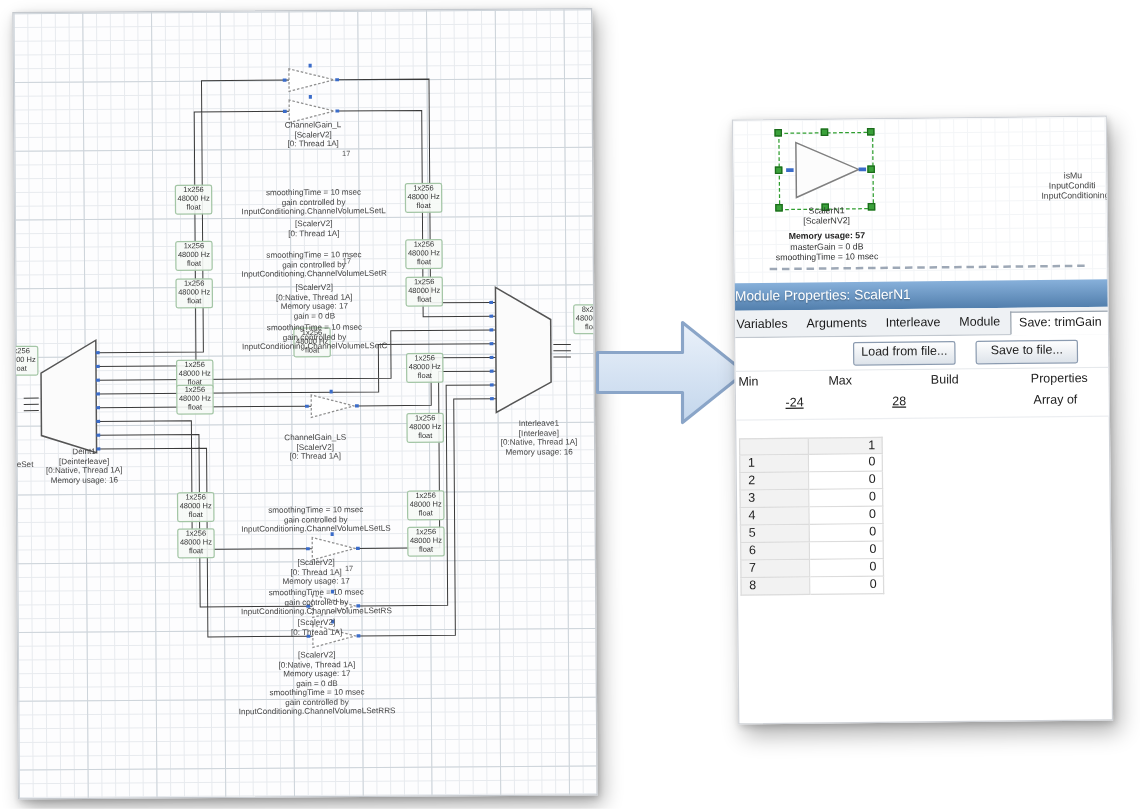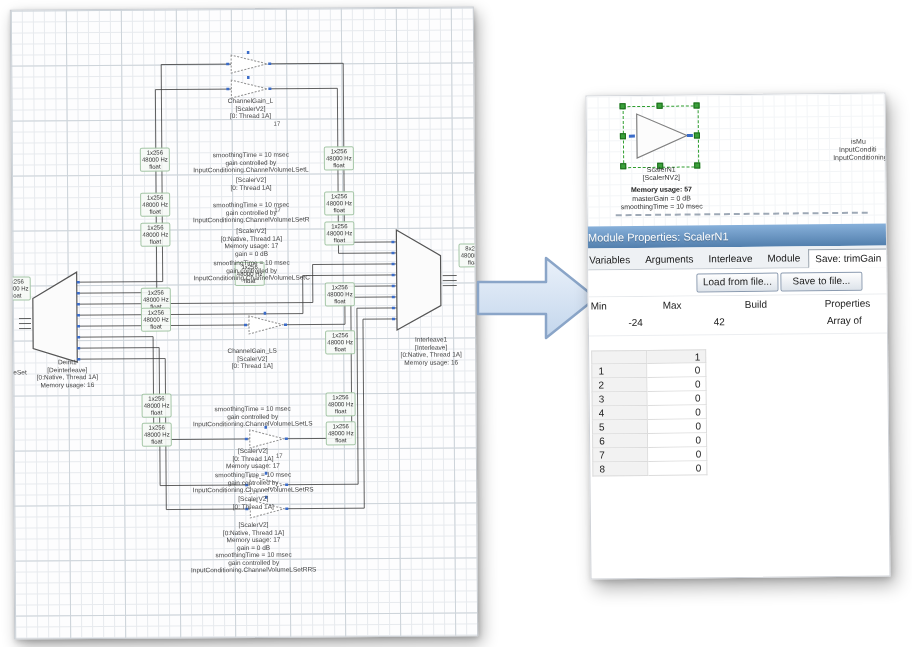--- a/index.html
+++ b/index.html
@@ -58,21 +58,21 @@
   .rp-tabs{height:21px;background:#eef1f4;border-bottom:1px solid #c2c8cf;
     display:flex;align-items:flex-end;font-size:10px;color:#1a1a1a;}
   .rp-tab{padding:3px 6px;margin-right:1px;border:1px solid transparent;white-space:nowrap;}
   .rp-tab.active{background:#fff;border:1px solid #98a2ad;border-bottom:1px solid #fff;margin-bottom:-1px;}
   .rp-btnrow{position:relative;height:26px;background:#fff;border-bottom:1px solid #e6e9ec;}
   .rp-btn{position:absolute;top:4px;width:80px;height:17px;font-size:10px;line-height:16px;
     text-align:center;border:1px solid #8b9bb0;border-radius:2px;
     background:linear-gradient(#fefefe,#dde3ea);color:#222;}
   .rp-props{position:relative;height:38px;background:#fff;font-size:10px;color:#222;border-bottom:1px solid #eceef1;}
   .rp-props span{position:absolute;white-space:nowrap;}
-  .num{text-align:right;}
+  .num{text-align:right;text-decoration:underline;}
   .rp-table{margin:14px 0 0 8px;font-size:10px;color:#222;}
   .t-row{display:flex;height:14px;line-height:13px;}
   .t-idx{width:56px;background:#f2f2f2;border:1px solid #dcdcdc;border-top:none;
     padding-left:6px;box-sizing:border-box;}
   .t-val{width:59px;background:#fff;border:1px solid #dcdcdc;border-left:none;border-top:none;
     text-align:right;padding-right:5px;box-sizing:border-box;}
   .t-head .t-idx,.t-head .t-val{background:#f2f2f2;border-top:1px solid #dcdcdc;}
 </style>
 </head>
 <body>
@@ -258,31 +258,31 @@
 
       <div class="rp-tabs">
         <div class="rp-tab">Variables</div>
         <div class="rp-tab">Arguments</div>
         <div class="rp-tab">Interleave</div>
         <div class="rp-tab">Module</div>
         <div class="rp-tab active">Save: trimGain</div>
       </div>
 
       <div class="rp-btnrow">
-        <div class="rp-btn" style="left:114px">Load from file...</div>
+        <div class="rp-btn" style="left:100px">Load from file...</div>
         <div class="rp-btn" style="left:198px">Save to file...</div>
       </div>
 
       <div class="rp-props">
         <span style="left:8px;top:3px">Min</span>
         <span style="left:80px;top:3px">Max</span>
         <span style="left:162px;top:3px">Build</span>
         <span style="left:242px;top:3px">Properties</span>
         <span class="num" style="left:20px;top:20px;width:40px">-24</span>
-        <span class="num" style="left:102px;top:20px;width:40px">42</span>
+        <span class="num" style="left:102px;top:20px;width:40px">28</span>
         <span style="left:244px;top:20px">Array of</span>
       </div>
 
       <div class="rp-table">
         <div class="t-row t-head">
           <div class="t-idx"></div>
           <div class="t-val">1</div>
         </div>
         <div class="t-row">
           <div class="t-idx">1</div>

